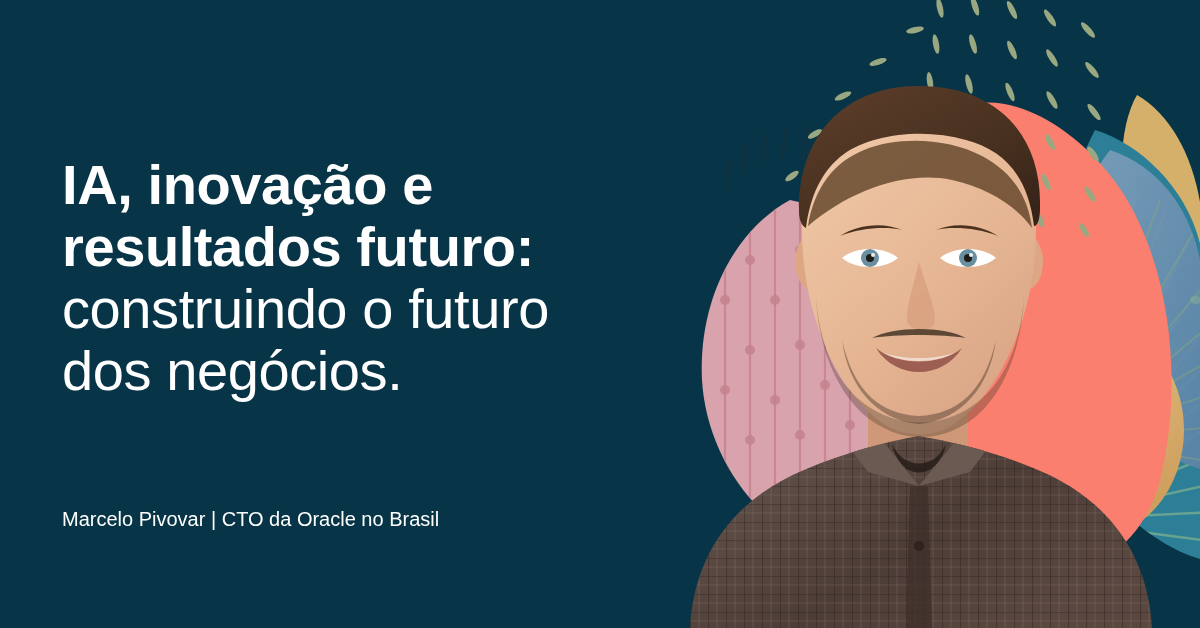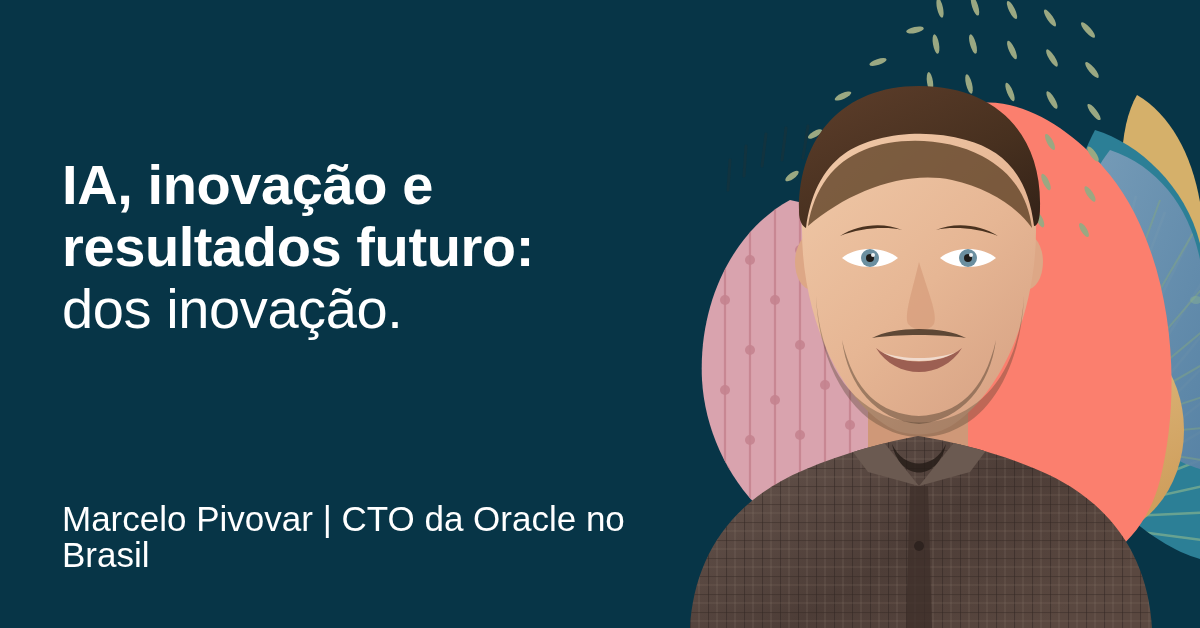--- a/index.html
+++ b/index.html
@@ -64,21 +64,21 @@
   .headline .thin {
     font-weight: 300;
     display: block;
   }
   .byline {
     position: absolute;
     top: 501px;
     left: 0;
     width: 600px;
     color: #ffffff;
-    font-size: 35px;
+    font-size: 20px;
     line-height: 36px;
     font-weight: 300;
     margin: 0;
   }
   .byline span { display: block; }
 </style>
 </head>
 <body>
 
 <div class="banner">
@@ -424,21 +424,22 @@
           <path d="M256 444 C 268 470, 298 470, 310 444 C 302 482, 264 482, 256 444 Z" fill="#241b17" opacity="0.8"></path>
         </g>
       </g>
     </svg>
   </div>
 
   <div class="copy">
     <h1 class="headline">
       <span class="strong">IA, inovação e</span>
       <span class="strong">resultados futuro:</span>
-      <span class="thin">dos inovação.</span>
+      <span class="thin">construindo o futuro</span>
+      <span class="thin">dos negócios.</span>
     </h1>
 
     <p class="byline">
       <span>Marcelo Pivovar | CTO da Oracle no Brasil</span>
     </p>
   </div>
 
 </div>
 
 </body></html>

